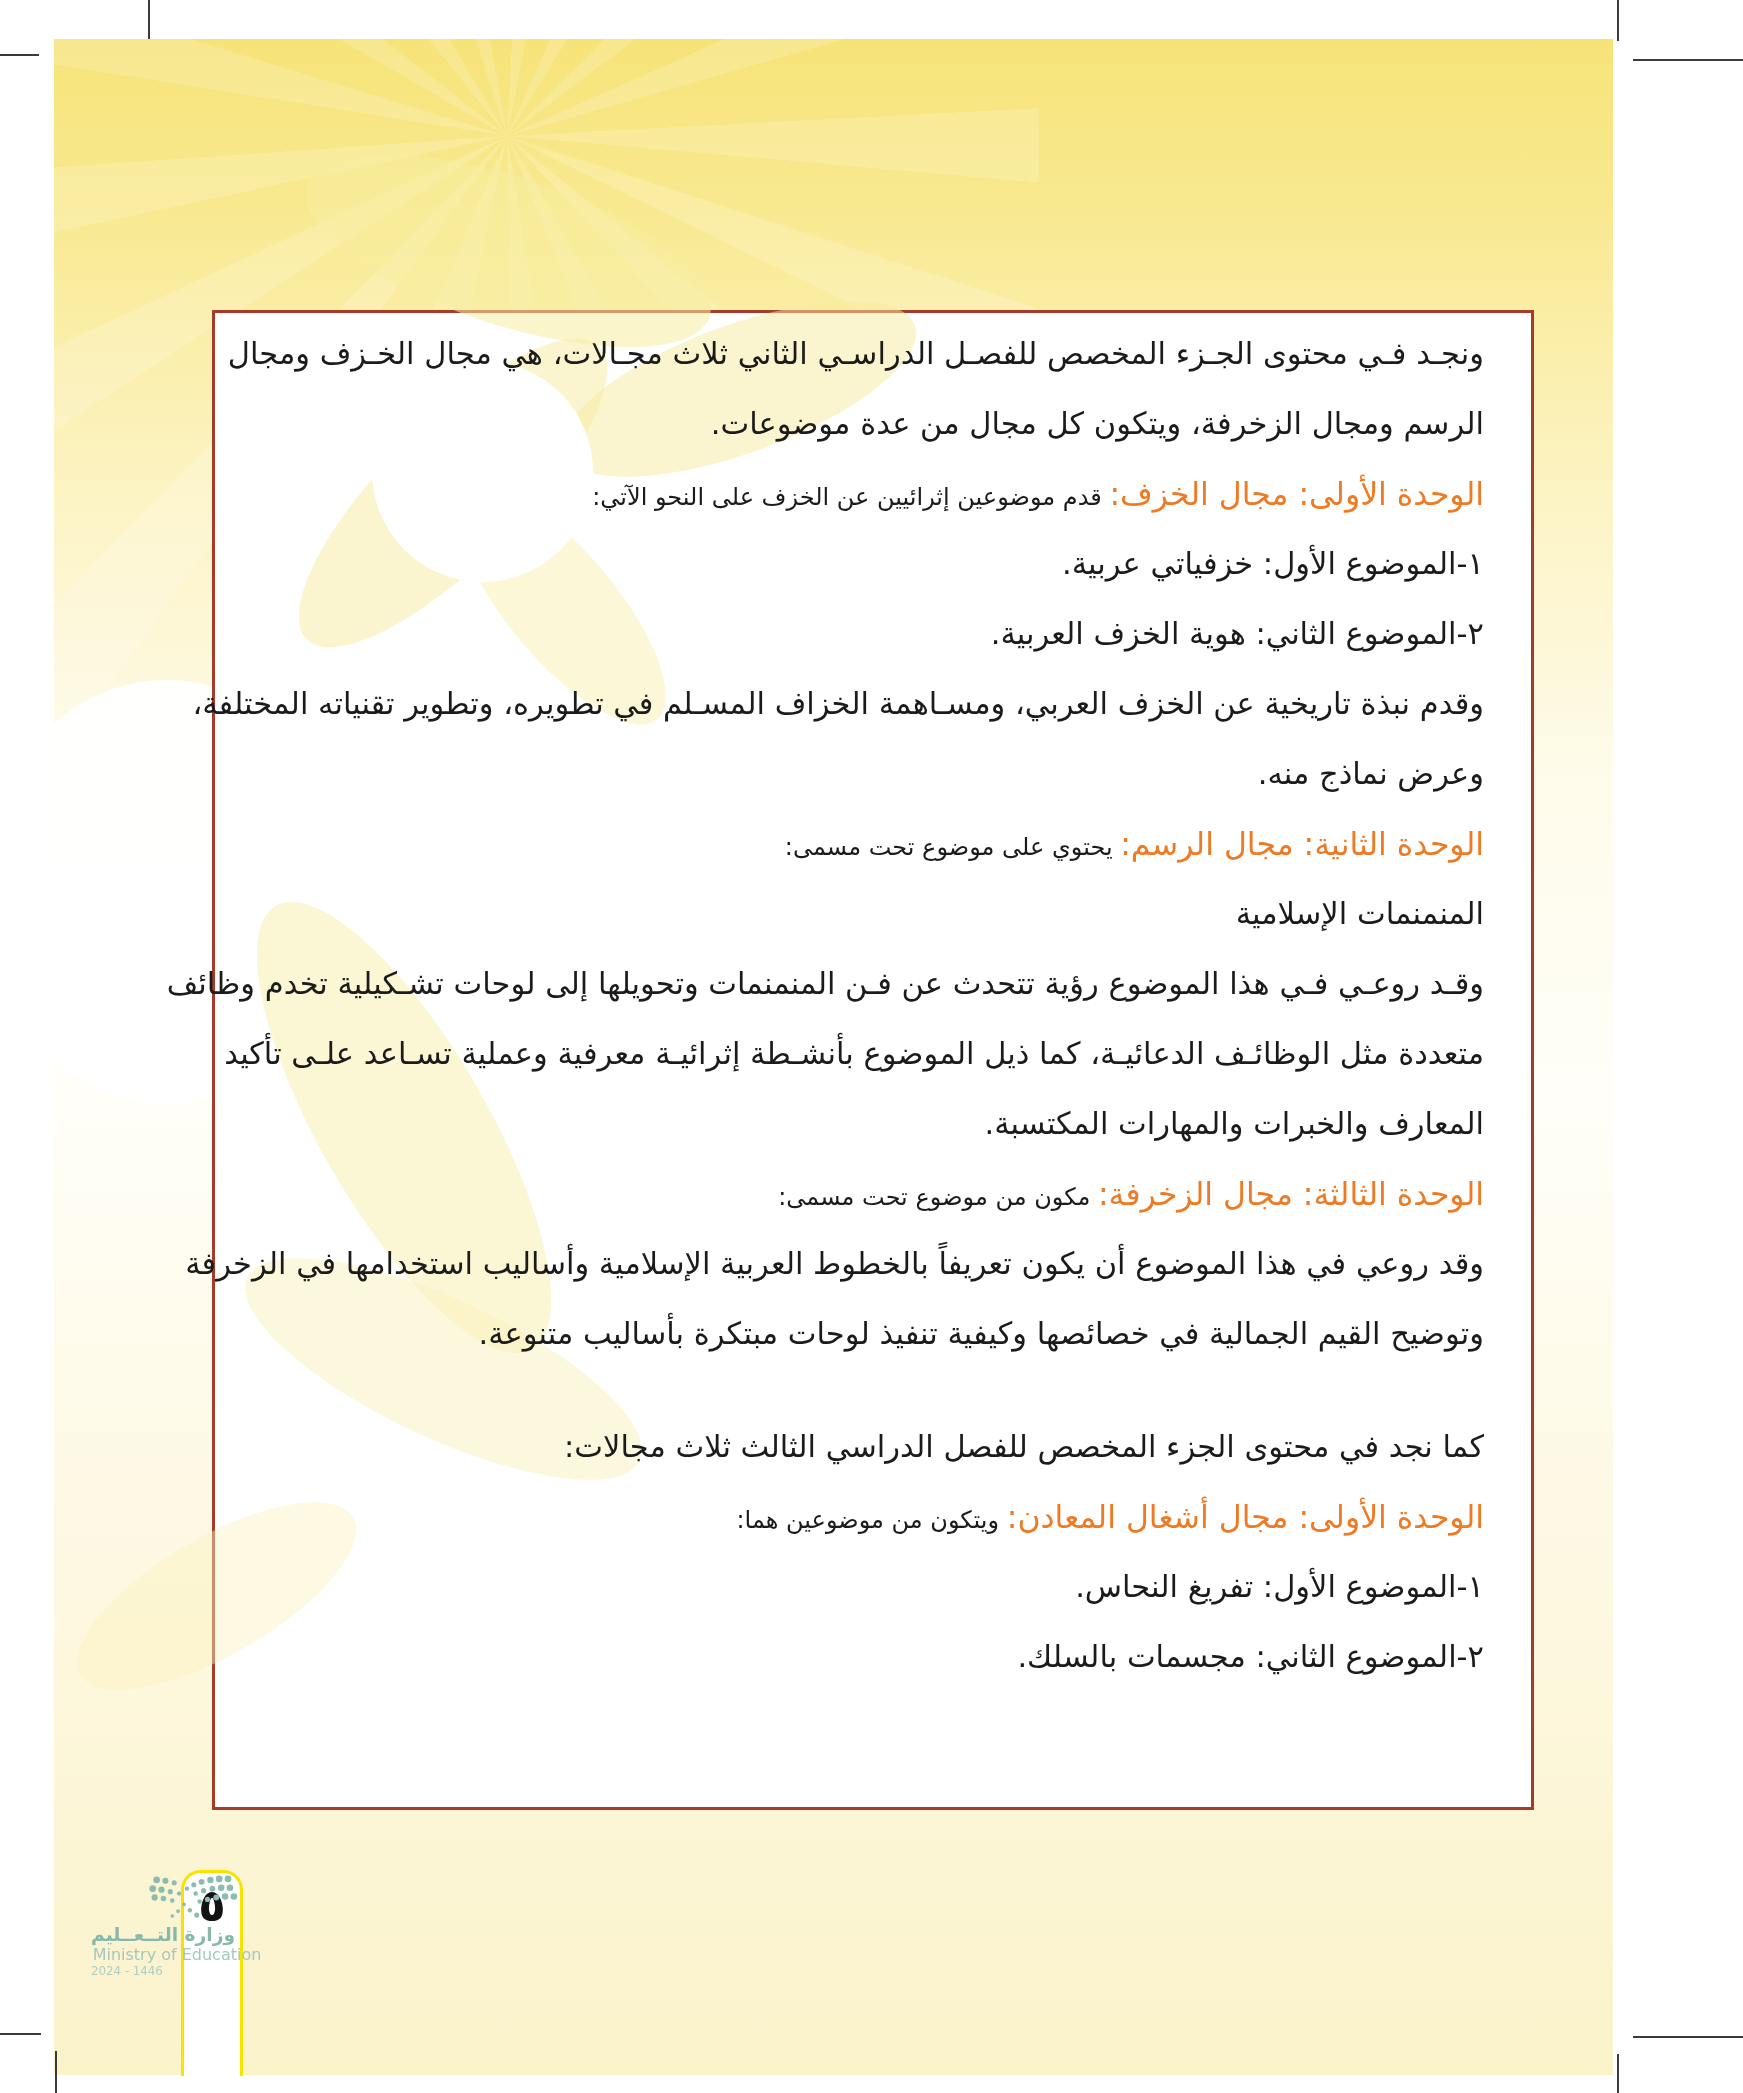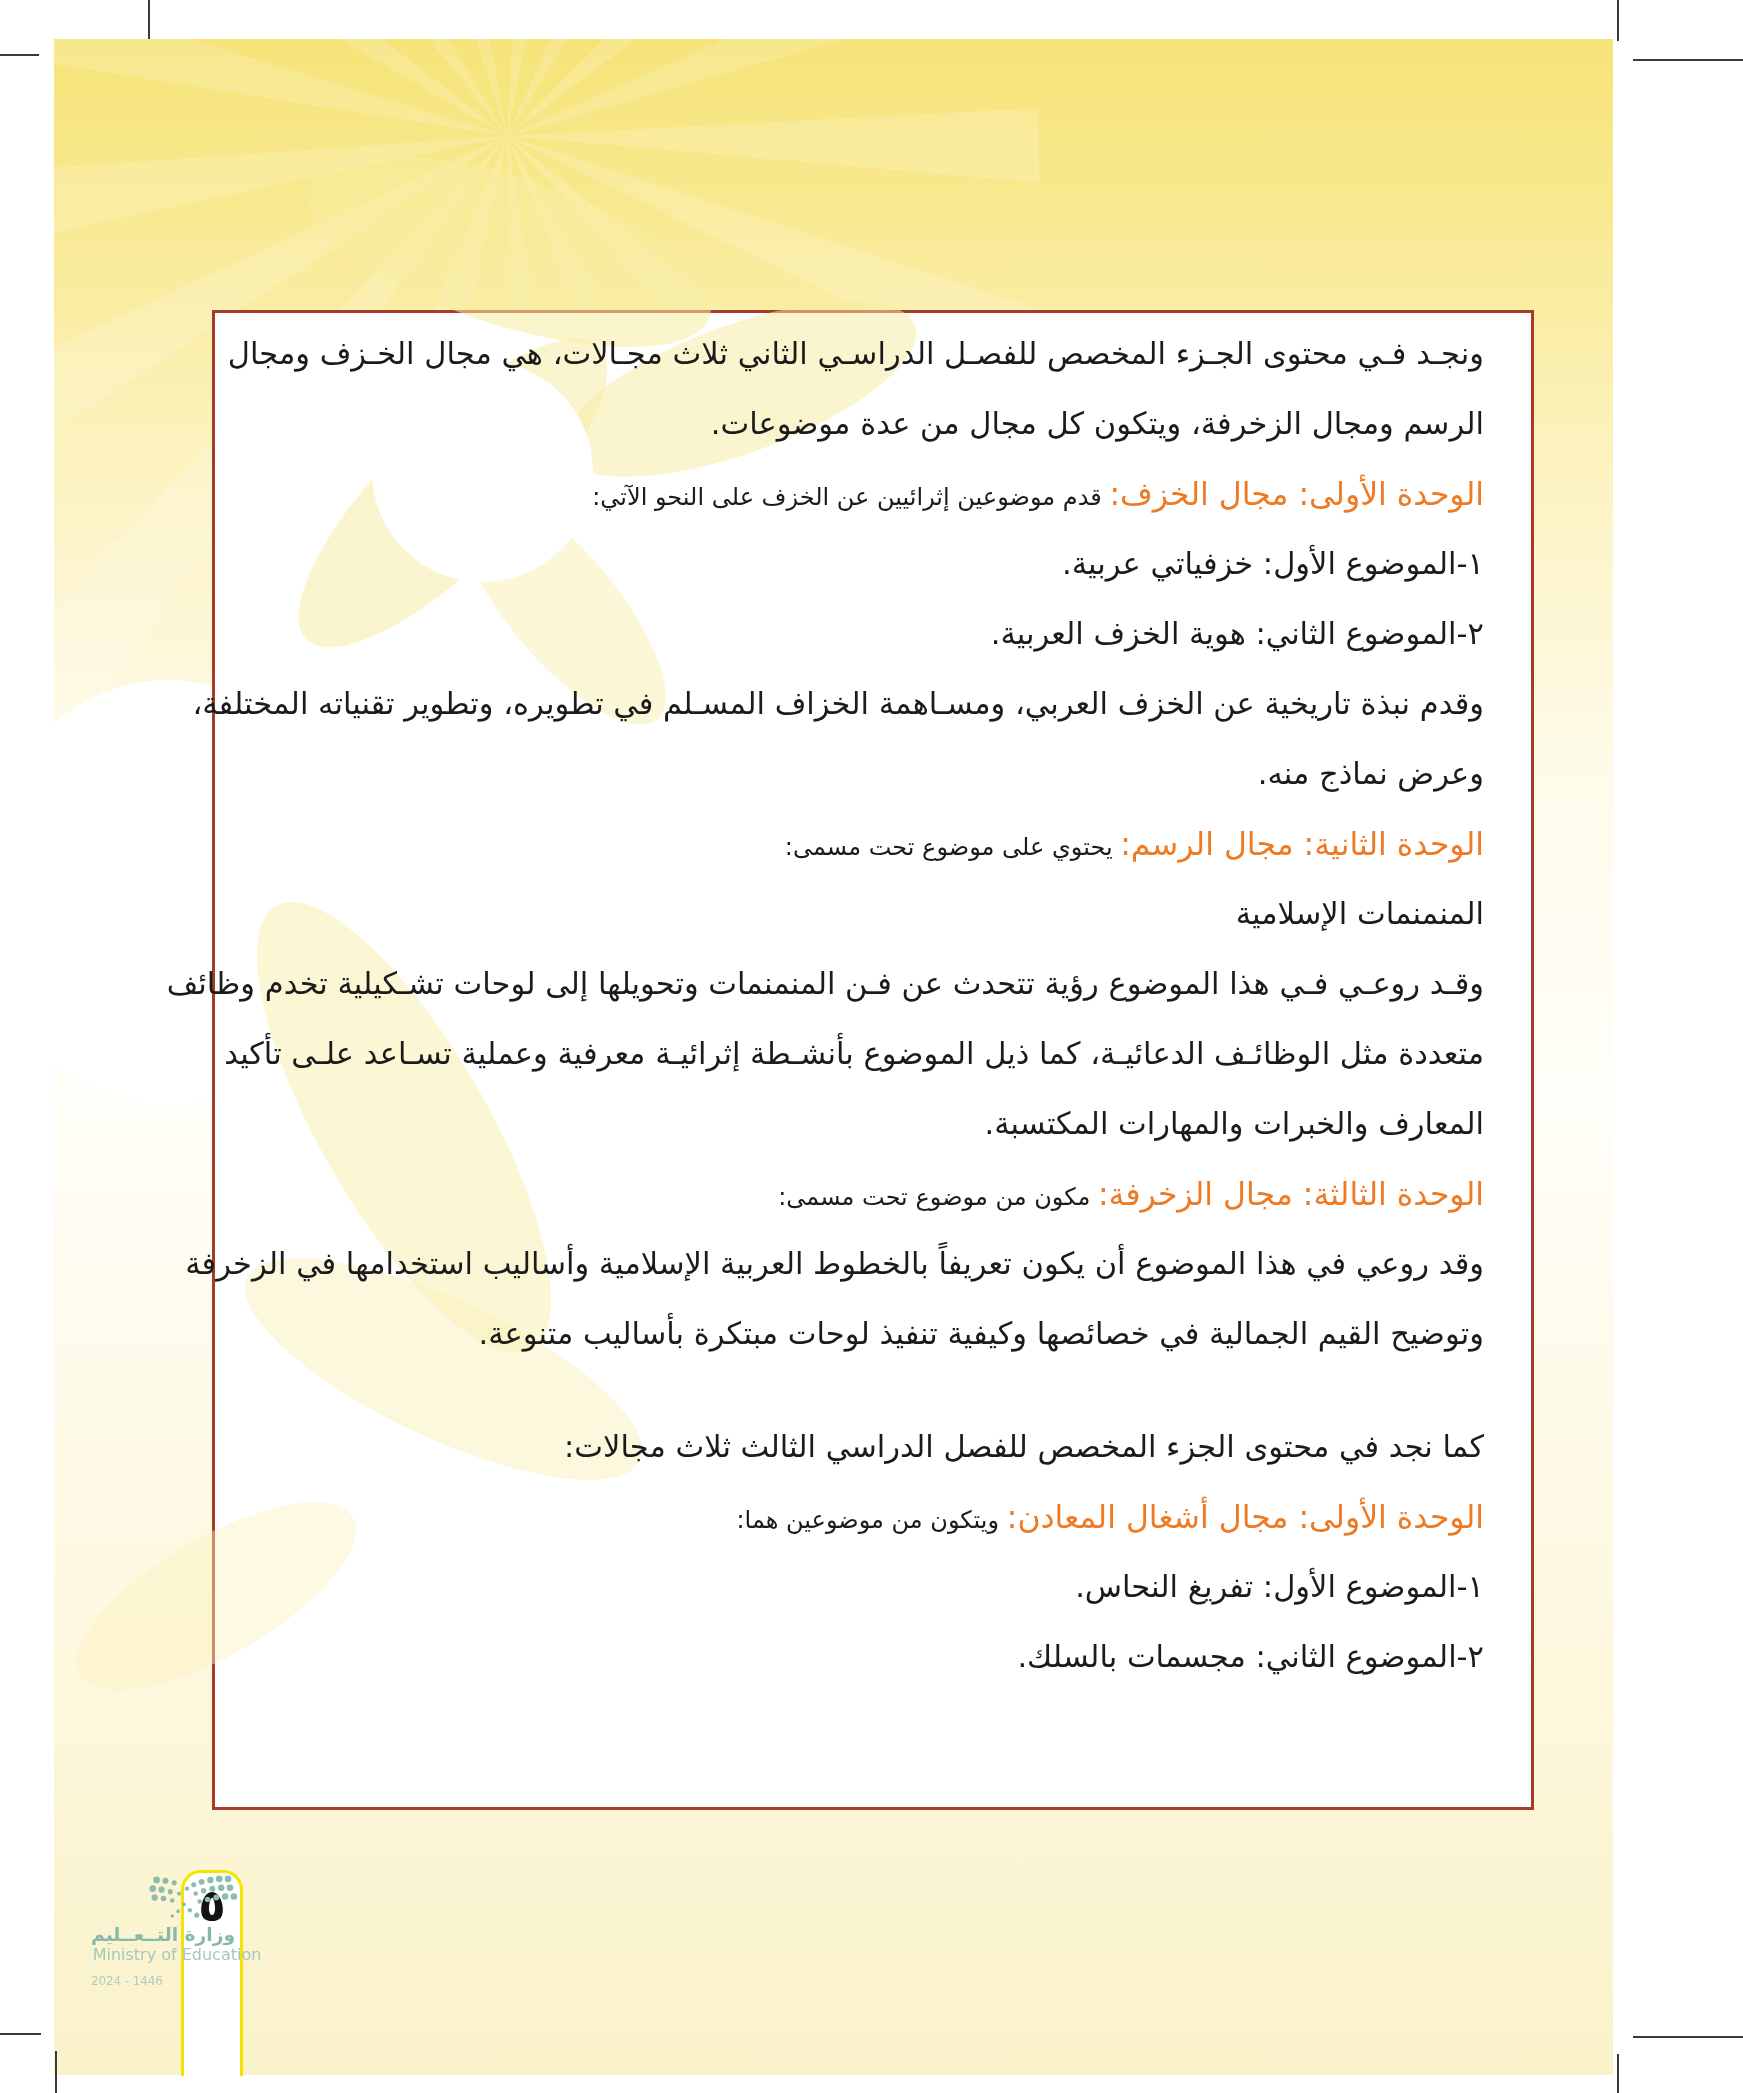--- a/index.html
+++ b/index.html
@@ -73,21 +73,21 @@
   }
   .page-num{font-size:45px;font-weight:bold;color:#131313;margin-top:9.9px;line-height:1;}
   
   .moe-logo{
     position:absolute;left:91px;top:1875px;width:172px;
     color:#86b8ab;text-align:right;direction:rtl;
   }
   .moe-dots{display:block;margin:0 0 3.9px 11.8px;}
   .moe-ar{font-size:18.7px;font-weight:bold;letter-spacing:1px;color:#86b8ab;direction:rtl;text-align:left;}
   .moe-en{font-size:16px;color:#a3c8be;direction:ltr;text-align:center;}
-  .moe-yr{font-size:11.8px;color:#aecdc4;direction:ltr;text-align:left;margin-top:10px;}
+  .moe-yr{font-size:11.8px;color:#aecdc4;direction:ltr;text-align:left;margin-top:0;}
 </style>
 </head>
 <body>
 
 <div class="page-area"></div>
 <div class="sun-rays"></div>
 <div class="blob-white"></div>
 
 <div class="crop cm-tl-v"></div>
 <div class="crop cm-tl-h"></div>

